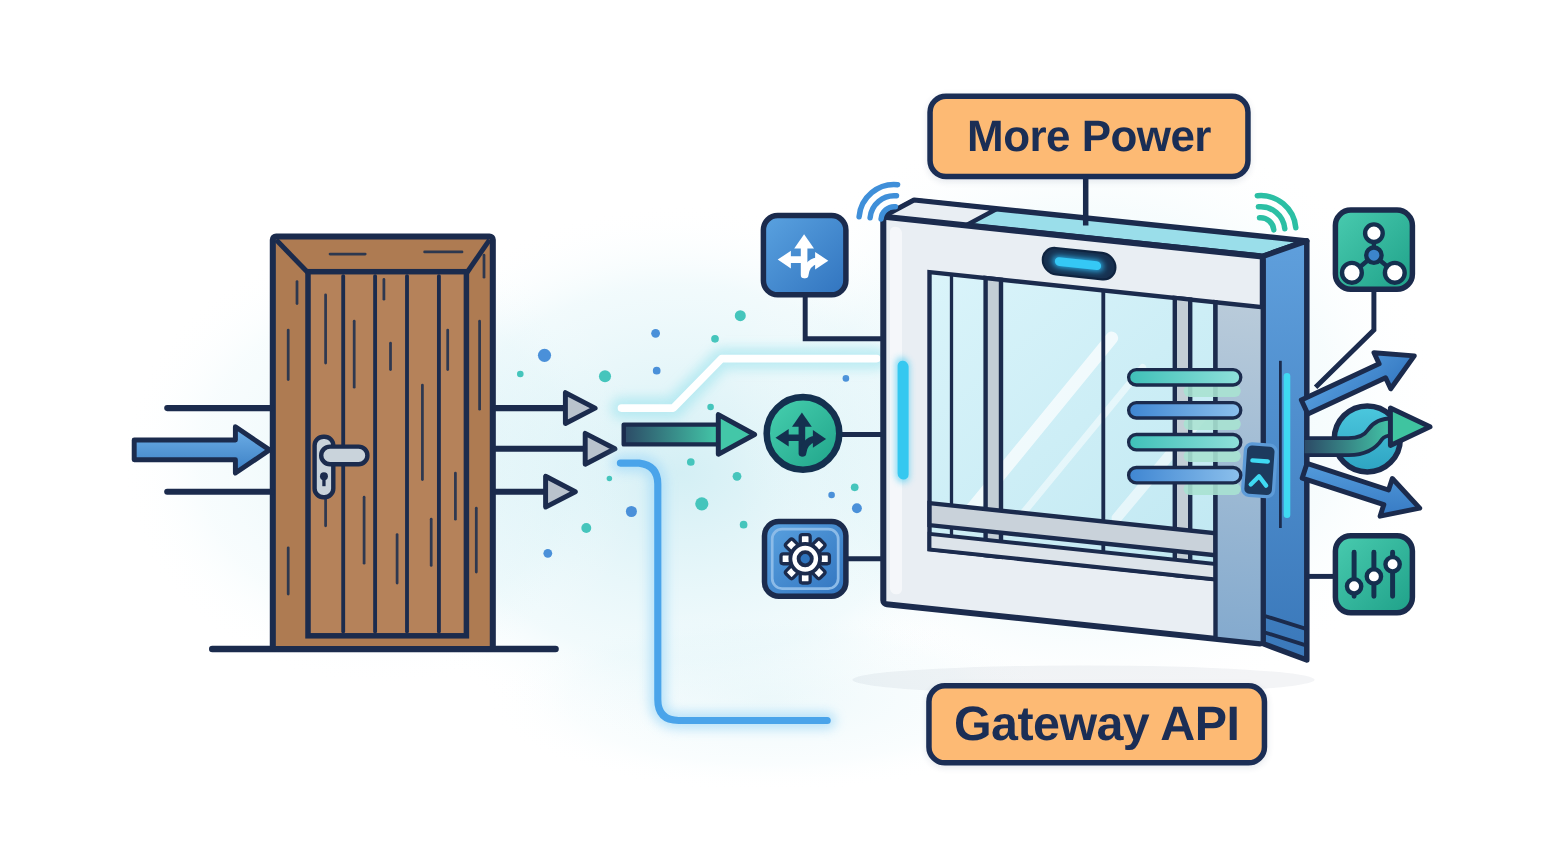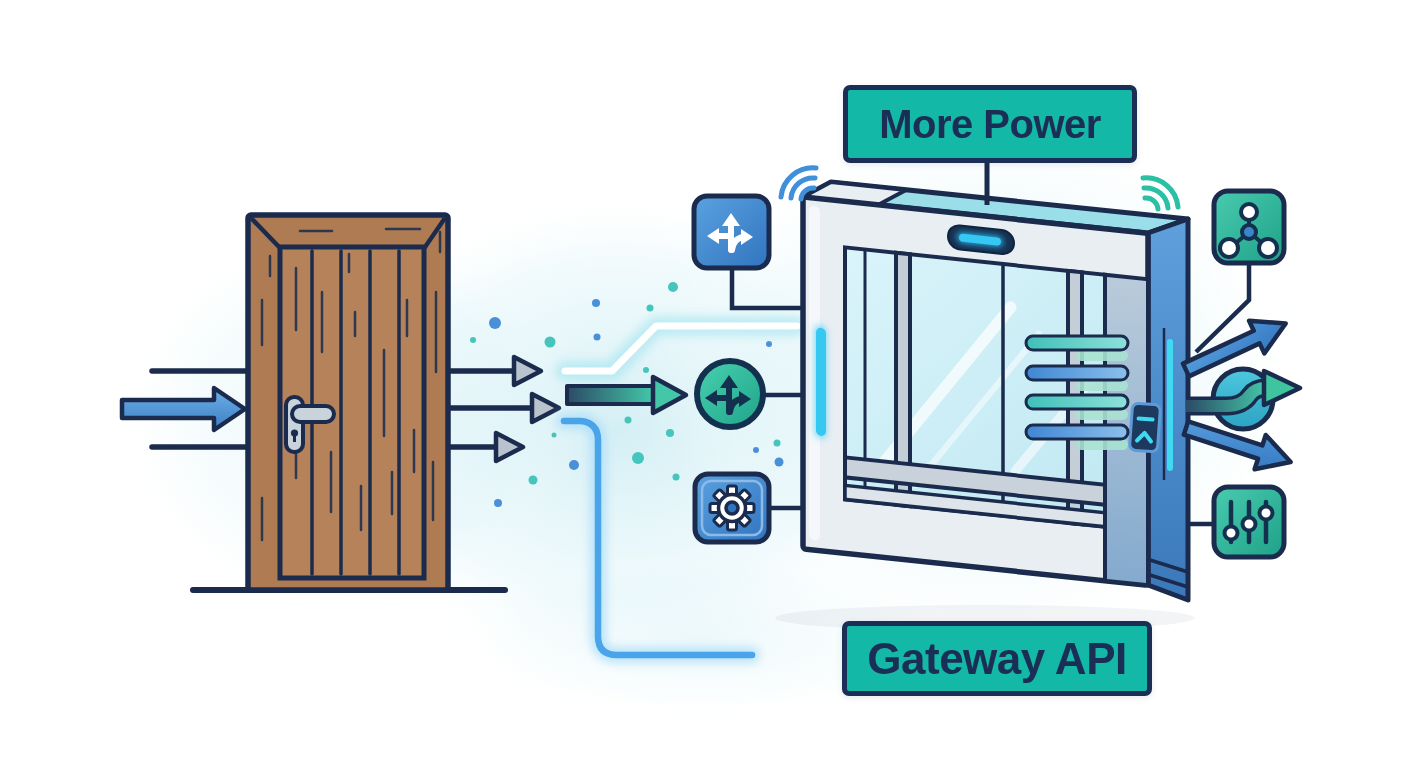--- a/index.html
+++ b/index.html
@@ -3,21 +3,21 @@
 <meta charset="utf-8">
 <style>
   html,body{margin:0;padding:0;background:#ffffff;}
   #stage{
     position:relative;width:1408px;height:768px;overflow:hidden;background:#ffffff;
     font-family:"Liberation Sans", sans-serif;
   }
   #artwork{position:absolute;left:0;top:0;}
   .label-box{
     position:absolute;display:flex;align-items:center;justify-content:center;
-    background:#14b8a6;border:5px solid #1b2e55;border-radius:7px;
+    background:#fdba74;border:5px solid #1b2e55;border-radius:17px;
     color:#1b2e55;font-weight:bold;letter-spacing:-0.5px;
     box-shadow:0 2px 6px rgba(27,46,85,0.10);
   }
   #label-ingress{left:253px;top:622px;width:194px;height:68px;font-size:42px;}
   #label-more-power{left:843px;top:85px;width:284px;height:68px;font-size:40px;}
   #label-gateway-api{left:842px;top:621px;width:300px;height:65px;font-size:44px;justify-content:center;}
 </style>
 </head>
 <body>
 

